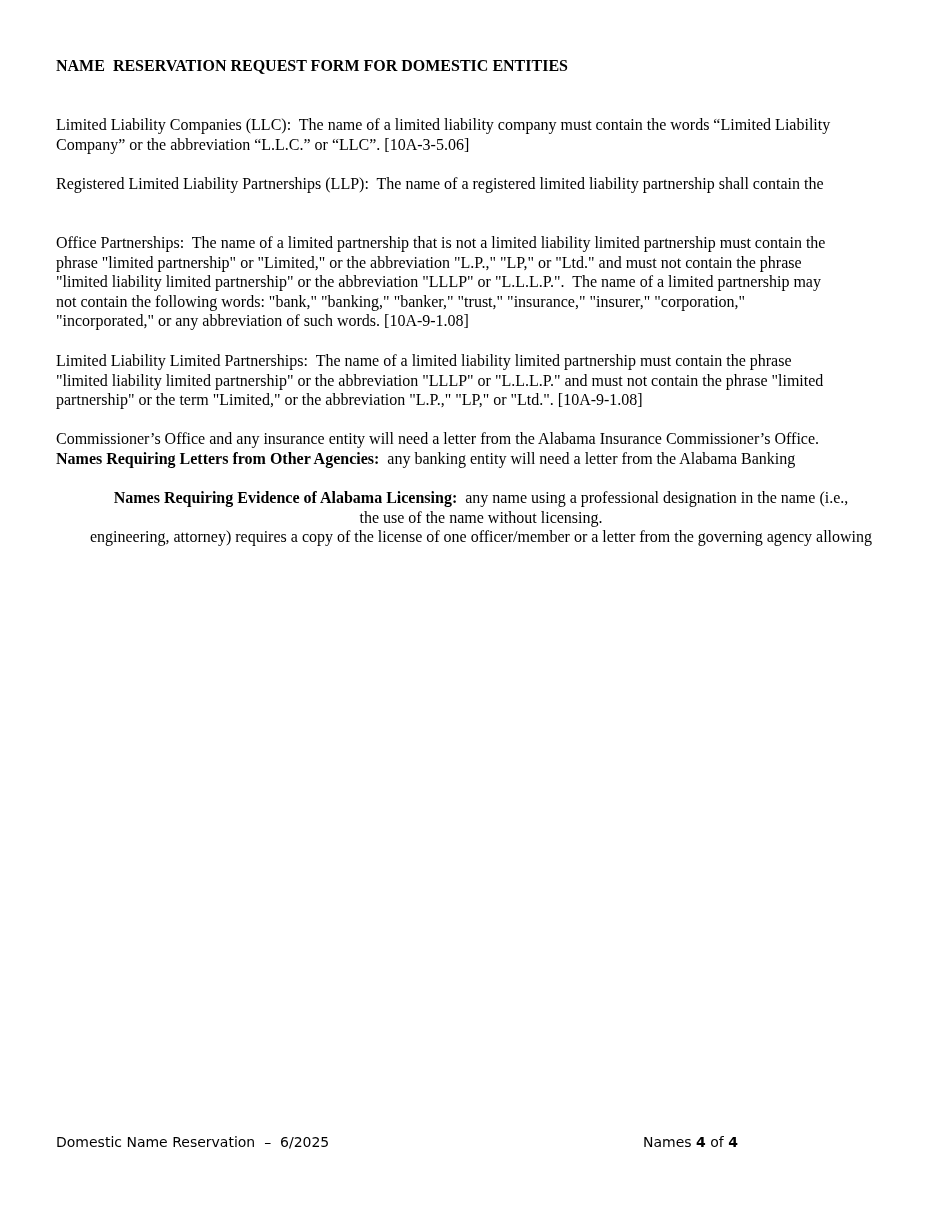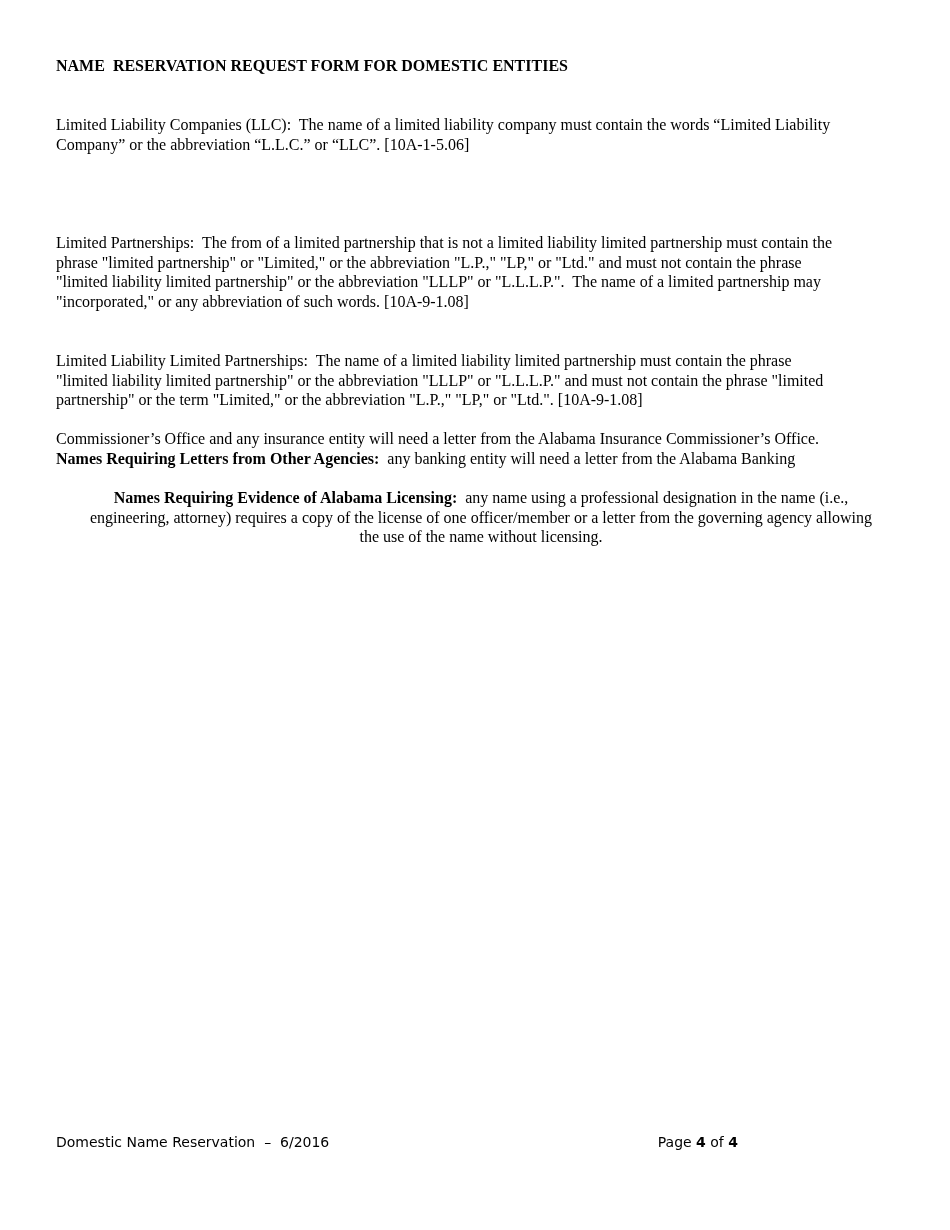--- a/index.html
+++ b/index.html
@@ -62,47 +62,49 @@
   </style>
 </head>
 <body>
 
 <div class="page">
 
   <div class="title">NAME  RESERVATION REQUEST FORM FOR DOMESTIC ENTITIES</div>
 
   <div class="para" style="top:115px;">
     <span class="line">Limited Liability Companies (LLC):  The name of a limited liability company must contain the words “Limited Liability</span>
-    <span class="line">Company” or the abbreviation “L.L.C.” or “LLC”. [10A-1-5.06]</span>
+    <span class="line">Company” or the abbreviation “L.L.C.” or “LLC”. [10A-3-5.06]</span>
   </div>
 
   <div class="para" style="top:174px;">
+    <span class="line">Registered Limited Liability Partnerships (LLP):  The name of a registered limited liability partnership shall contain the</span>
   </div>
 
   <div class="para" style="top:233px;">
-    <span class="line">Limited Partnerships:  The from of a limited partnership that is not a limited liability limited partnership must contain the</span>
+    <span class="line">Office Partnerships:  The name of a limited partnership that is not a limited liability limited partnership must contain the</span>
     <span class="line">phrase "limited partnership" or "Limited," or the abbreviation "L.P.," "LP," or "Ltd." and must not contain the phrase</span>
     <span class="line">"limited liability limited partnership" or the abbreviation "LLLP" or "L.L.L.P.".  The name of a limited partnership may</span>
+    <span class="line">not contain the following words: "bank," "banking," "banker," "trust," "insurance," "insurer," "corporation,"</span>
     <span class="line">"incorporated," or any abbreviation of such words. [10A-9-1.08]</span>
   </div>
 
   <div class="para" style="top:351px;">
     <span class="line">Limited Liability Limited Partnerships:  The name of a limited liability limited partnership must contain the phrase</span>
     <span class="line">"limited liability limited partnership" or the abbreviation "LLLP" or "L.L.L.P." and must not contain the phrase "limited</span>
     <span class="line">partnership" or the term "Limited," or the abbreviation "L.P.," "LP," or "Ltd.". [10A-9-1.08]</span>
   </div>
 
   <div class="para" style="top:429px;">
     <span class="line">Commissioner’s Office and any insurance entity will need a letter from the Alabama Insurance Commissioner’s Office.</span>
     <span class="line"><b>Names Requiring Letters from Other Agencies:</b><span>  any banking entity will need a letter from the Alabama Banking</span></span>
   </div>
 
   <div class="para" style="top:488px;text-align:center;">
     <span class="line"><b>Names Requiring Evidence of Alabama Licensing:</b><span>  any name using a professional designation in the name (i.e.,</span></span>
+    <span class="line">the use of the name without licensing.</span>
     <span class="line">engineering, attorney) requires a copy of the license of one officer/member or a letter from the governing agency allowing</span>
-    <span class="line">the use of the name without licensing.</span>
   </div>
 
-  <div class="footer footer-left">Domestic Name Reservation  –  6/2016</div>
+  <div class="footer footer-left">Domestic Name Reservation  –  6/2025</div>
 
-  <div class="footer footer-right"><span>Page </span><b>4</b><span> of </span><b>4</b></div>
+  <div class="footer footer-right"><span>Names </span><b>4</b><span> of </span><b>4</b></div>
 
 </div>
 
 </body></html>

